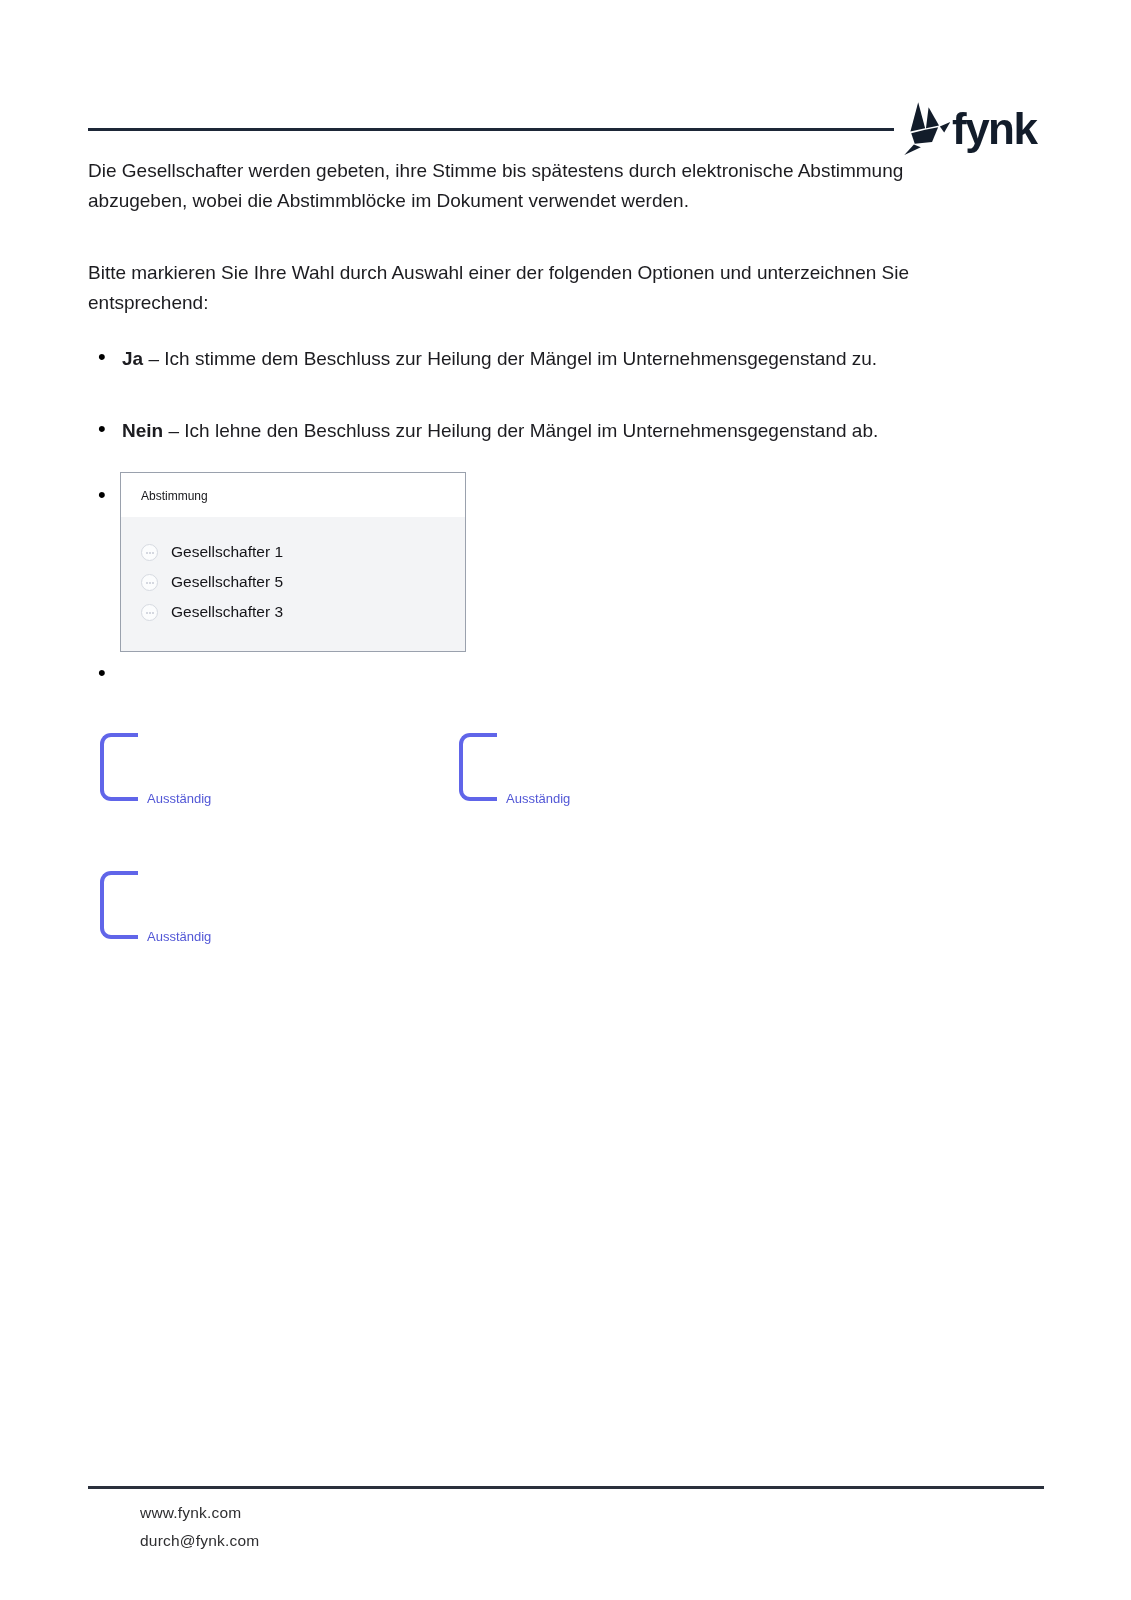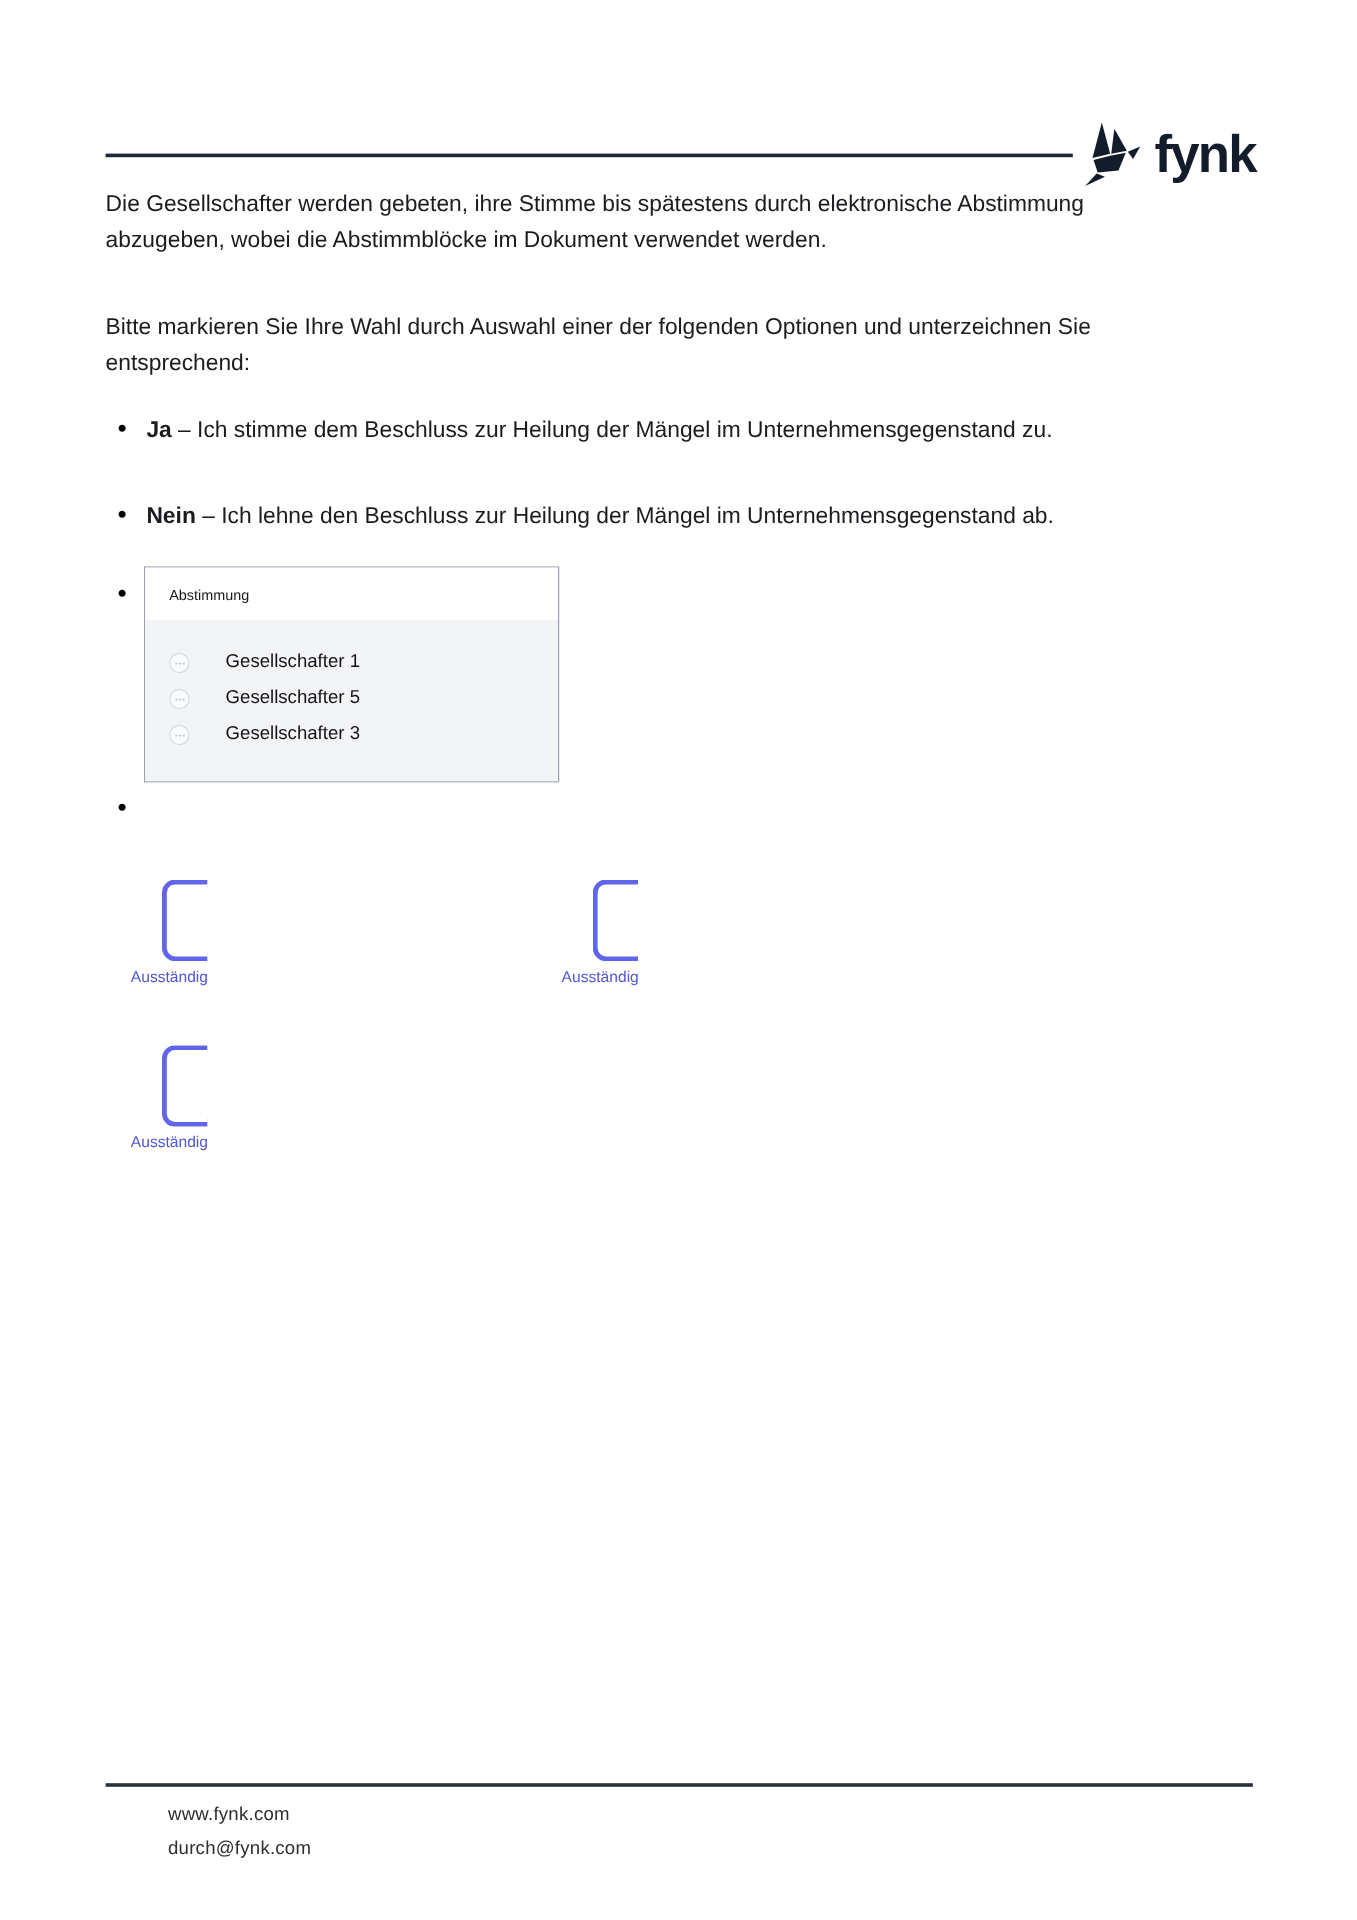--- a/index.html
+++ b/index.html
@@ -19,21 +19,21 @@
     overflow:hidden;
   }
 
   
   .header-rule{
     position:absolute;left:88px;top:128px;
     width:806px;height:3px;background:var(--navy);
   }
   .logo{
     position:absolute;left:900px;top:100px;
-    display:flex;align-items:center;gap:10px;
+    display:flex;align-items:center;gap:0;
   }
   .logo svg{width:52px;height:58px;display:block;}
   .logo-word{
     font-size:44px;font-weight:bold;color:#121c2a;
     letter-spacing:-1.5px;line-height:1;
   }
 
   
   .para{
     position:absolute;left:88px;width:915px;
@@ -67,42 +67,41 @@
   .vote-box-header{
     padding:16px 20px 14px 20px;
     font-size:12px;color:#17171b;
     background:#ffffff;
   }
   .vote-box-body{
     background:var(--box-body-bg);
     padding:20px 20px 24px 20px;
   }
   .vote-option{
-    display:flex;align-items:center;gap:30px;
+    display:flex;align-items:center;gap:13px;
     height:30px;cursor:pointer;
   }
   .radio-pending{
     width:17px;height:17px;border-radius:50%;
     border:1.5px solid #d6dae1;background:#fbfcfd;
     position:relative;flex:0 0 auto;
   }
   .radio-pending::after{
     content:"";position:absolute;left:4px;top:7px;
     width:2px;height:2px;border-radius:50%;
     background:#c8cdd6;
     box-shadow:3px 0 0 #c8cdd6,6px 0 0 #c8cdd6;
   }
   .vote-option-label{font-size:15.5px;color:#141418;}
 
   
   .sig-field{
     position:absolute;
     display:flex;align-items:flex-end;
     cursor:pointer;
-    flex-direction:column;
   }
   .sig-bracket{
     width:38px;height:68px;
     border:4px solid var(--accent);
     border-right:none;
     border-radius:11px 0 0 11px;
   }
   .sig-status{
     font-size:13px;color:#5257d6;
     margin-left:9px;

